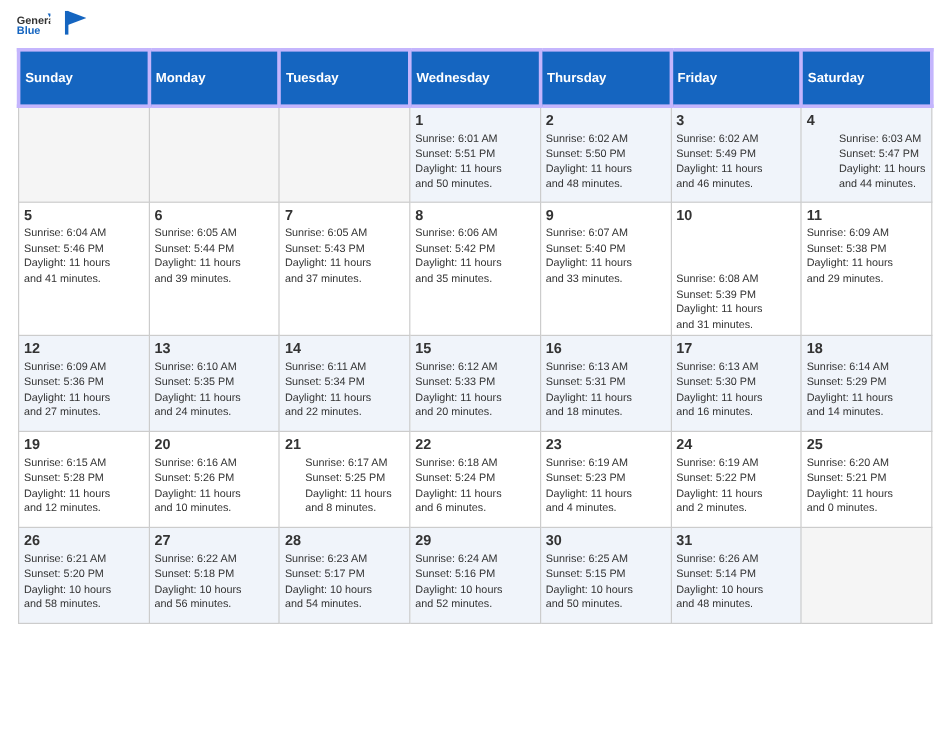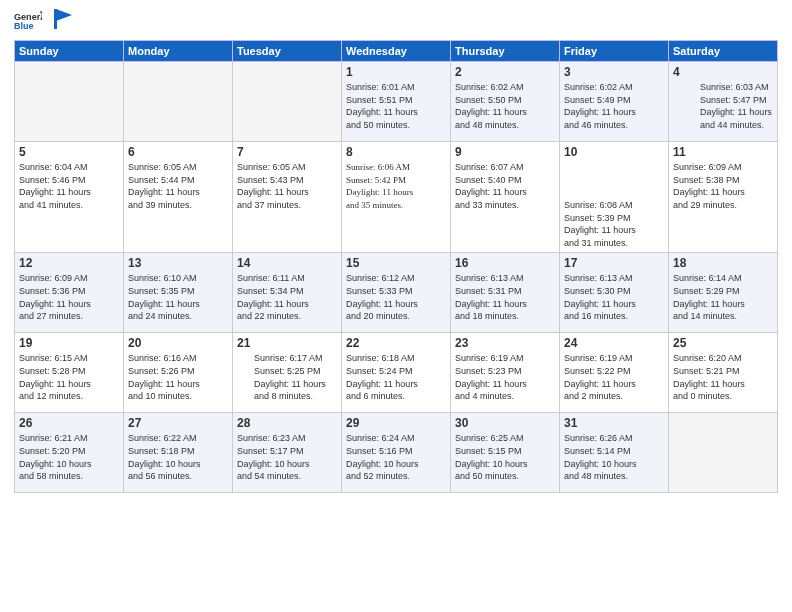--- a/index.html
+++ b/index.html
@@ -46,23 +46,23 @@
     .calendar {
       width: 100%;
       border-collapse: collapse;
       table-layout: fixed;
     }
     .calendar th {
       background: #1565C0;
       color: #fff;
       font-size: 11px;
       font-weight: bold;
-      padding: 4px 4px;
+      padding: 16px 4px;
       text-align: left;
-      border: 1px solid #c4b5fd;
+      border: 3px solid #c4b5fd;
     }
     .calendar td {
       border: 1px solid #ccc;
       vertical-align: top;
       padding: 3px 4px;
       font-size: 9.5px;
       color: #333;
       height: 80px;
       width: 113px;
       background: #fff;
@@ -175,21 +175,21 @@
           </td>
           <td>
             <span class="day-number">7</span>
             <div class="day-info" style="white-space: pre-line;">Sunrise: 6:05 AM
 Sunset: 5:43 PM
 Daylight: 11 hours
 and 37 minutes.</div>
           </td>
           <td>
             <span class="day-number">8</span>
-            <div class="day-info" style="white-space: pre-line; font-family: Liberation Serif, serif;">Sunrise: 6:06 AM
+            <div class="day-info" style="white-space: pre-line;">Sunrise: 6:06 AM
 Sunset: 5:42 PM
 Daylight: 11 hours
 and 35 minutes.</div>
           </td>
           <td>
             <span class="day-number">9</span>
             <div class="day-info" style="white-space: pre-line;">Sunrise: 6:07 AM
 Sunset: 5:40 PM
 Daylight: 11 hours
 and 33 minutes.</div>

